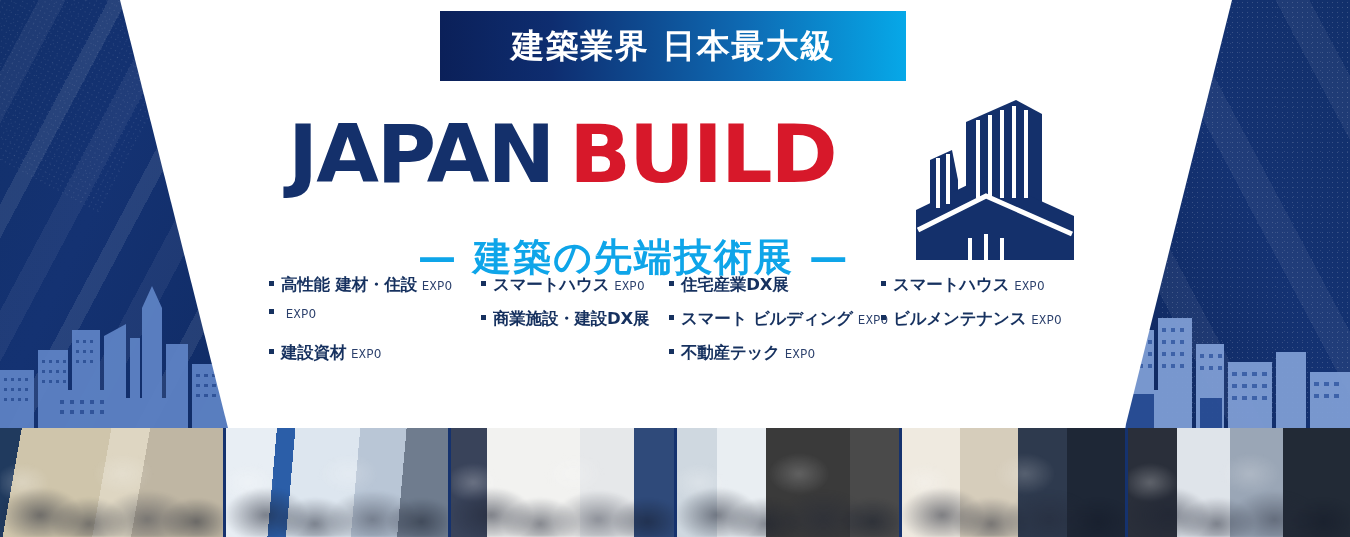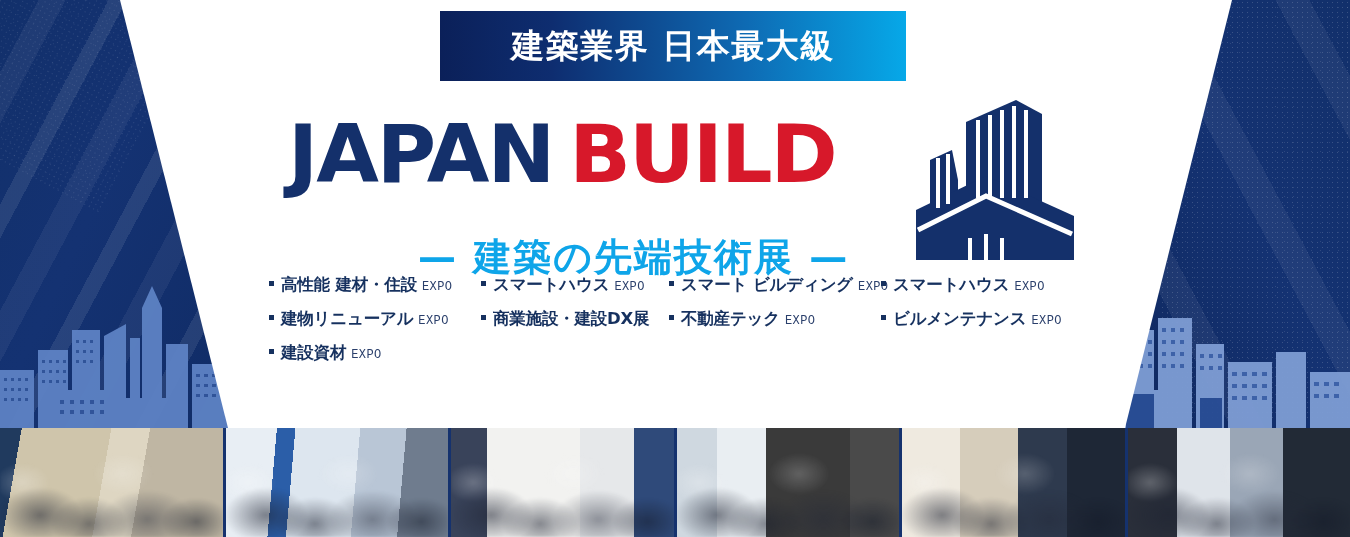--- a/index.html
+++ b/index.html
@@ -485,21 +485,20 @@
     <div id="expo-lists">
 
       <div class="expo-col c1">
         <div class="expo-item">
           <span class="bullet"></span>
           <span class="expo-jp">高性能 建材・住設</span>
           <span class="expo-en">EXPO</span>
         </div>
         <div class="expo-item">
           <span class="bullet"></span>
-          <span class="expo-jp">建物リニューアル</span>
           <span class="expo-en">EXPO</span>
         </div>
         <div class="expo-item">
           <span class="bullet"></span>
           <span class="expo-jp">建設資材</span>
           <span class="expo-en">EXPO</span>
         </div>
       </div>
 
       <div class="expo-col c2">
@@ -509,20 +508,25 @@
           <span class="expo-en">EXPO</span>
         </div>
         <div class="expo-item">
           <span class="bullet"></span>
           <span class="expo-jp">商業施設・建設DX展</span>
           <span class="expo-en"></span>
         </div>
       </div>
 
       <div class="expo-col c3">
+        <div class="expo-item">
+          <span class="bullet"></span>
+          <span class="expo-jp">住宅産業DX展</span>
+          <span class="expo-en"></span>
+        </div>
         <div class="expo-item">
           <span class="bullet"></span>
           <span class="expo-jp">スマート ビルディング</span>
           <span class="expo-en">EXPO</span>
         </div>
         <div class="expo-item">
           <span class="bullet"></span>
           <span class="expo-jp">不動産テック</span>
           <span class="expo-en">EXPO</span>
         </div>

